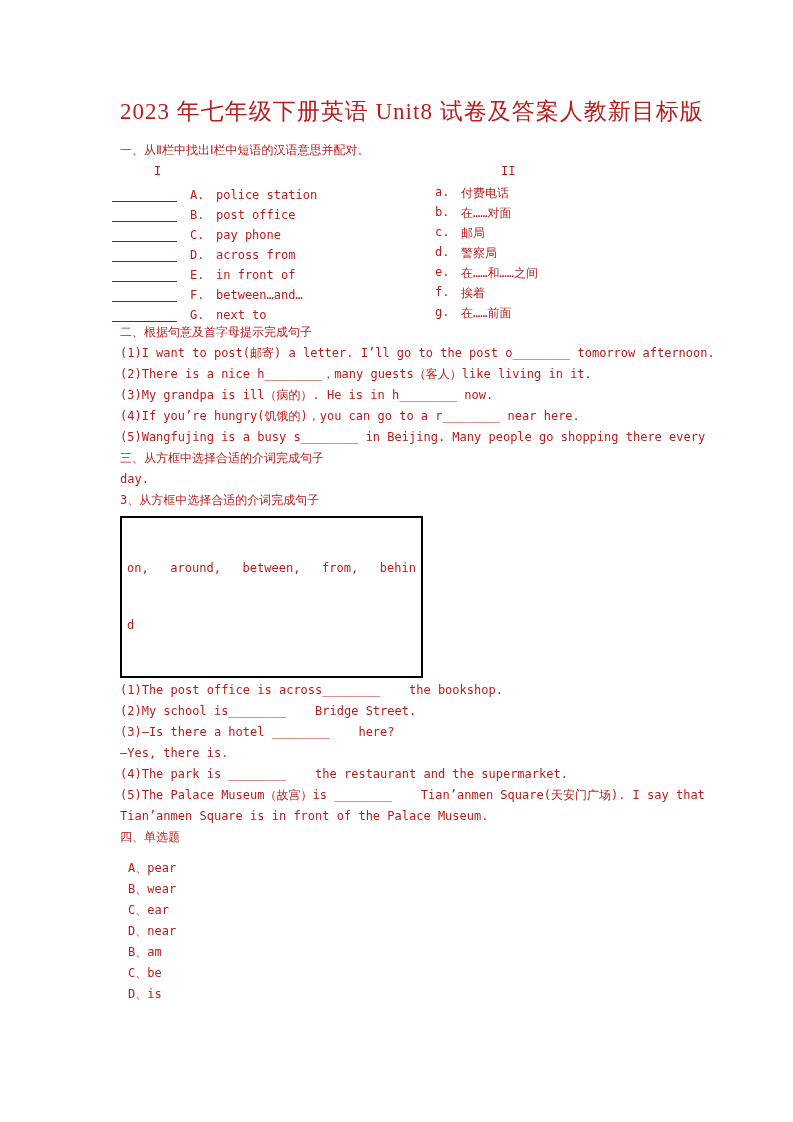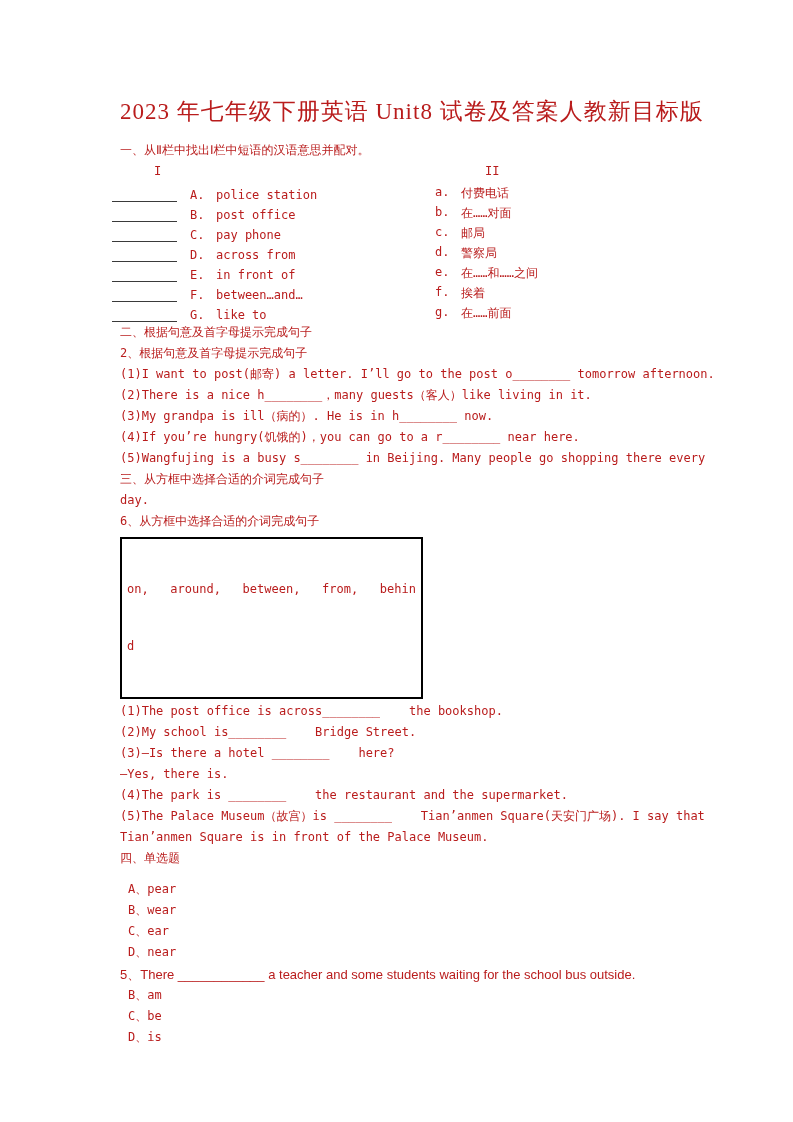--- a/index.html
+++ b/index.html
@@ -17,21 +17,21 @@
     font-family:"Liberation Serif","DejaVu Serif",serif;
     font-size:23px;font-weight:normal;
     letter-spacing:1px;
     text-align:center;
     margin:0 0 13px 0;line-height:30px;
     white-space:nowrap;
   }
   .line{line-height:21px;white-space:pre;}
   .cols-header{position:relative;line-height:21px;}
   .col1{margin-left:34px;}
-  .col2{position:absolute;left:365px;top:0;}
+  .col2{position:absolute;left:381px;top:0;}
   .match-row{display:flex;align-items:flex-end;height:20px;margin-left:-8px;}
   .m-blank{width:65px;height:16px;border-bottom:1px solid #3a3a3a;margin-right:13px;flex:none;}
   .m-left{width:245px;display:flex;flex:none;}
   .m-letter{width:26px;flex:none;}
   .m-right{display:flex;}
   .prep-box{
     display:inline-block;
     border:2px solid #000000;
     margin:5px 0 2px 0;
     padding:3px 5px;
@@ -121,39 +121,38 @@
         </span>
       <span class="m-right">
           <span class="m-letter">f.</span>
           <span>挨着</span>
         </span>
     </div>
     <div class="match-row">
       <span class="m-blank"></span>
       <span class="m-left">
           <span class="m-letter">G.</span>
-          <span>like to</span>
+          <span>next to</span>
         </span>
       <span class="m-right">
           <span class="m-letter">g.</span>
           <span>在……前面</span>
         </span>
     </div>
 
     <div class="line">二、根据句意及首字母提示完成句子</div>
-    <div class="line">2、根据句意及首字母提示完成句子</div>
     <div class="line">(1)I want to post(邮寄) a letter. I’ll go to the post o________ tomorrow afternoon.</div>
     <div class="line">(2)There is a nice h________，many guests（客人）like living in it.</div>
     <div class="line">(3)My grandpa is ill（病的）. He is in h________ now.</div>
     <div class="line">(4)If you’re hungry(饥饿的)，you can go to a r________ near here.</div>
     <div class="line">(5)Wangfujing is a busy s________ in Beijing. Many people go shopping there every</div>
     <div class="line">三、从方框中选择合适的介词完成句子</div>
 
     <div class="line">day.</div>
-    <div class="line">6、从方框中选择合适的介词完成句子</div>
+    <div class="line">3、从方框中选择合适的介词完成句子</div>
     <div>
       <div class="prep-box">
         <div>on,   around,   between,   from,   behin</div>
         <div>d</div>
       </div>
     </div>
     <div class="line">(1)The post office is across________    the bookshop.</div>
     <div class="line">(2)My school is________    Bridge Street.</div>
     <div class="line">(3)—Is there a hotel ________    here?</div>
     <div class="line">—Yes, there is.</div>
@@ -161,21 +160,20 @@
     <div class="line">(5)The Palace Museum（故宫）is ________    Tian’anmen Square(天安门广场). I say that</div>
     <div class="line">Tian’anmen Square is in front of the Palace Museum.</div>
 
     <div class="line">四、单选题</div>
 
     <div class="line opt opt-first">A、pear</div>
     <div class="line opt">B、wear</div>
     <div class="line opt">C、ear</div>
     <div class="line opt">D、near</div>
 
-    <div class="line q5"><span>5、</span><span>There ____________ a teacher and some students waiting for the school bus outside.</span></div>
     <div class="line opt">B、am</div>
     <div class="line opt">C、be</div>
     <div class="line opt">D、is</div>
 
     <div class="line"></div>
 
   </div>
 </div>
 
 </body></html>

